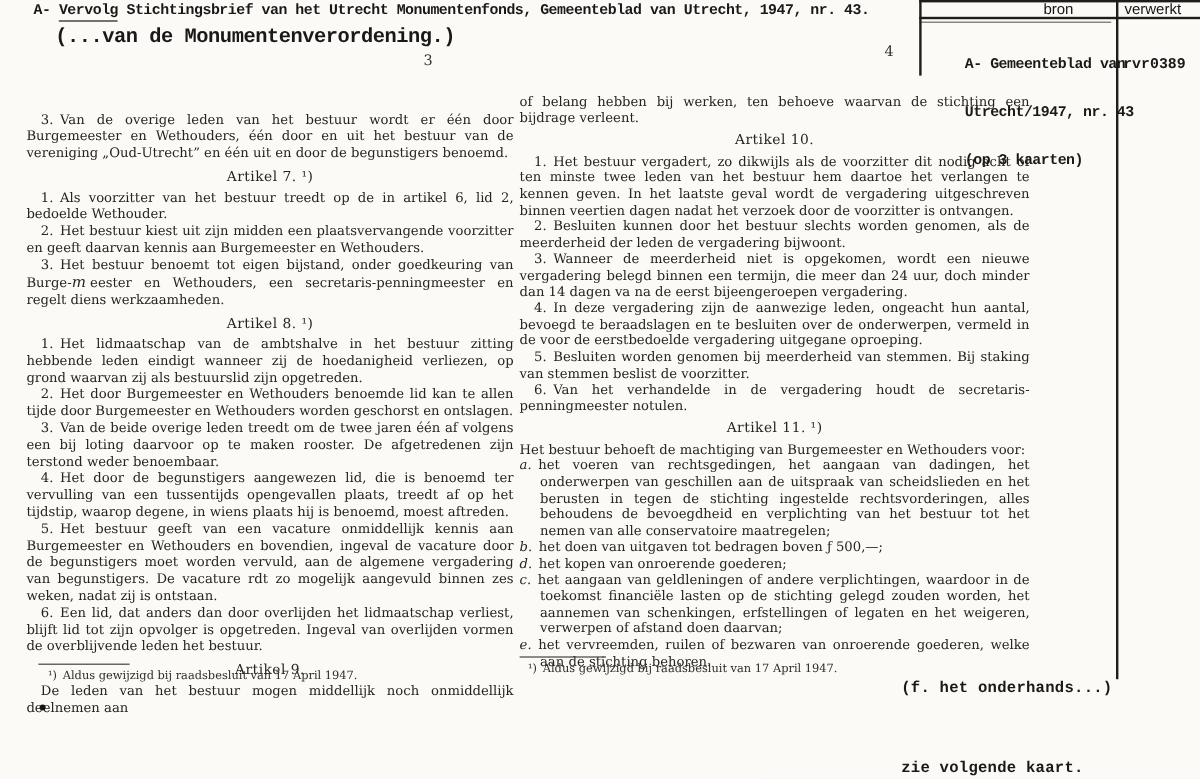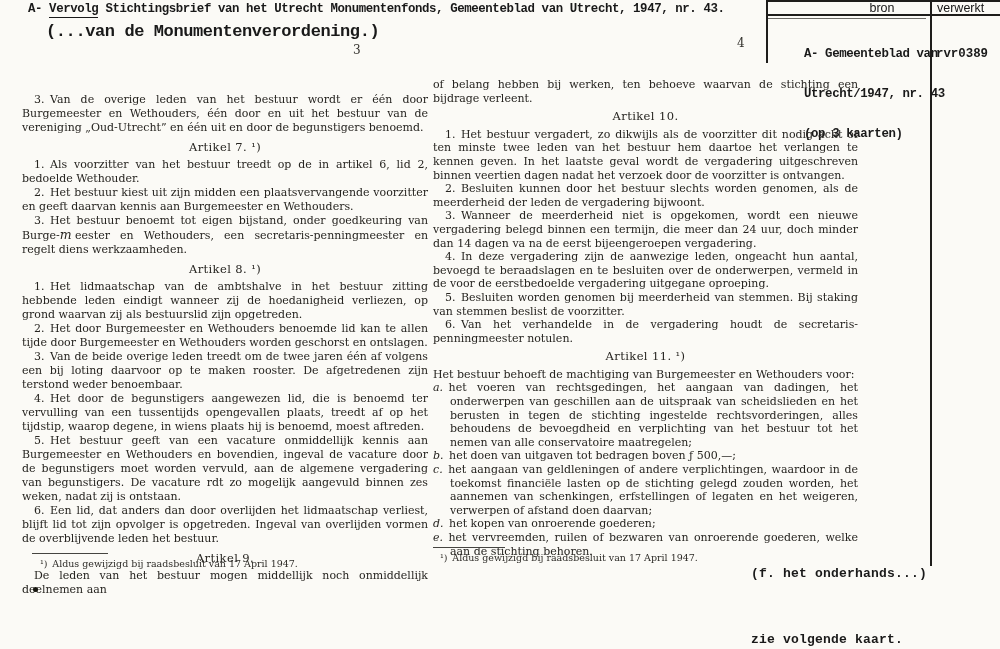--- a/index.html
+++ b/index.html
@@ -111,22 +111,22 @@
       <p class="body">1. Het bestuur vergadert, zo dikwijls als de voorzitter dit nodig acht of ten minste twee leden van het bestuur hem daartoe het verlangen te kennen geven. In het laatste geval wordt de vergadering uitgeschreven binnen veertien dagen nadat het verzoek door de voorzitter is ontvangen.</p>
       <p class="body">2. Besluiten kunnen door het bestuur slechts worden genomen, als de meerderheid der leden de vergadering bijwoont.</p>
       <p class="body">3. Wanneer de meerderheid niet is opgekomen, wordt een nieuwe vergadering belegd binnen een termijn, die meer dan 24 uur, doch minder dan 14 dagen va na de eerst bijeengeroepen vergadering.</p>
       <p class="body">4. In deze vergadering zijn de aanwezige leden, ongeacht hun aantal, bevoegd te beraadslagen en te besluiten over de onderwerpen, vermeld in de voor de eerstbedoelde vergadering uitgegane oproeping.</p>
       <p class="body">5. Besluiten worden genomen bij meerderheid van stemmen. Bij staking van stemmen beslist de voorzitter.</p>
       <p class="body">6. Van het verhandelde in de vergadering houdt de secretaris-penningmeester notulen.</p>
       <div class="art">Artikel 11. ¹)</div>
       <p class="cont">Het bestuur behoeft de machtiging van Burgemeester en Wethouders voor:</p>
       <p class="li"><span class="lbl">a. </span>het voeren van rechtsgedingen, het aangaan van dadingen, het onderwerpen van geschillen aan de uitspraak van scheidslieden en het berusten in tegen de stichting ingestelde rechtsvorderingen, alles behoudens de bevoegdheid en verplichting van het bestuur tot het nemen van alle conservatoire maatregelen;</p>
       <p class="li"><span class="lbl">b. </span>het doen van uitgaven tot bedragen boven ƒ 500,—;</p>
+      <p class="li"><span class="lbl">d. </span>het kopen van onroerende goederen;</p>
       <p class="li"><span class="lbl">c. </span>het aangaan van geldleningen of andere verplichtingen, waardoor in de toekomst financiële lasten op de stichting gelegd zouden worden, het aannemen van schenkingen, erfstellingen of legaten en het weigeren, verwerpen of afstand doen daarvan;</p>
-      <p class="li"><span class="lbl">d. </span>het kopen van onroerende goederen;</p>
       <p class="li"><span class="lbl">e. </span>het vervreemden, ruilen of bezwaren van onroerende goederen, welke aan de stichting behoren.</p>
     </div>
 
   <div class="fnrule fnr-l"></div>
   <div class="fn fn-l">¹) Aldus gewijzigd bij raadsbesluit van 17 April 1947.</div>
   <div class="fnrule fnr-r"></div>
   <div class="fn fn-r">¹) Aldus gewijzigd bij raadsbesluit van 17 April 1947.</div>
 
   <div class="typed typed-note">
     <div>(f. het onderhands...)</div>

